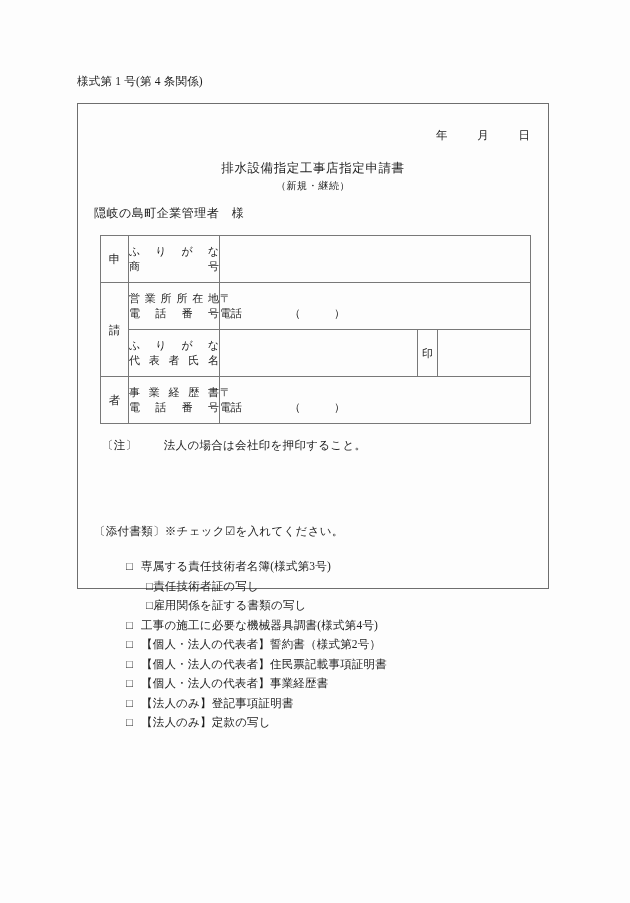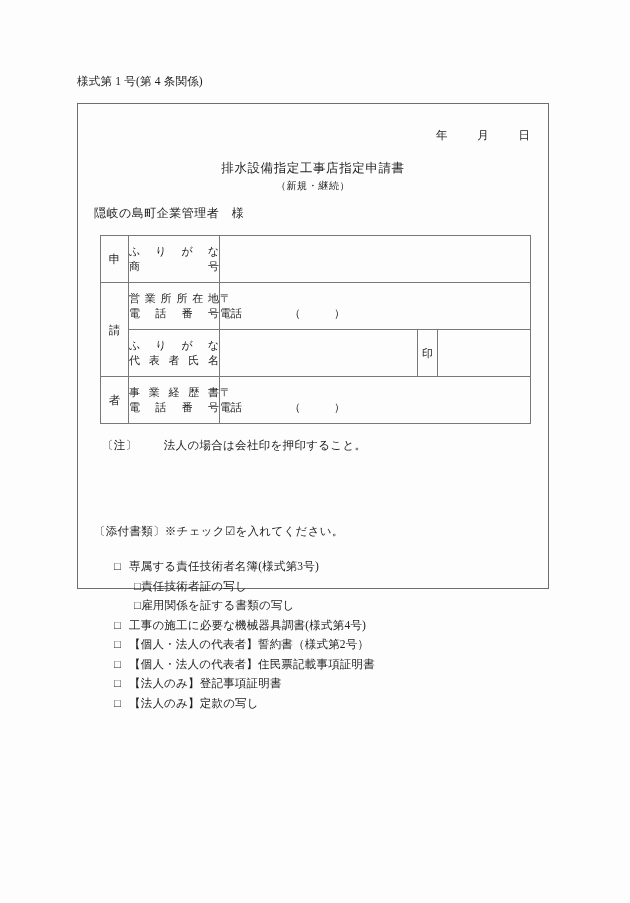--- a/index.html
+++ b/index.html
@@ -151,21 +151,21 @@
   .attach-head {
     position: absolute;
     left: 16px;
     top: 420px;
     font-size: 11.5px;
     letter-spacing: 0.3px;
     white-space: nowrap;
   }
   .checklist {
     position: absolute;
-    left: 36px;
+    left: 48px;
     top: 453px;
     font-size: 11.5px;
     letter-spacing: 0.2px;
   }
   .cl-item {
     line-height: 19.5px;
     white-space: nowrap;
   }
   .cl-box {
     display: inline-block;
@@ -291,20 +291,23 @@
         <span class="cl-box">□</span><span>工事の施工に必要な機械器具調書(様式第4号)</span>
       </div>
 
       <div class="cl-item">
         <span class="cl-box">□</span><span>【個人・法人の代表者】誓約書（様式第2号）</span>
       </div>
       <div class="cl-item">
         <span class="cl-box">□</span><span>【個人・法人の代表者】住民票記載事項証明書</span>
       </div>
       <div class="cl-item">
+        <span class="cl-box">□</span><span>【個人・法人の代表者】事業経歴書</span>
+      </div>
+      <div class="cl-item">
         <span class="cl-box">□</span><span>【法人のみ】登記事項証明書</span>
       </div>
       <div class="cl-item">
         <span class="cl-box">□</span><span>【法人のみ】定款の写し</span>
       </div>
 
     </div>
 
   </div>
 </div>

